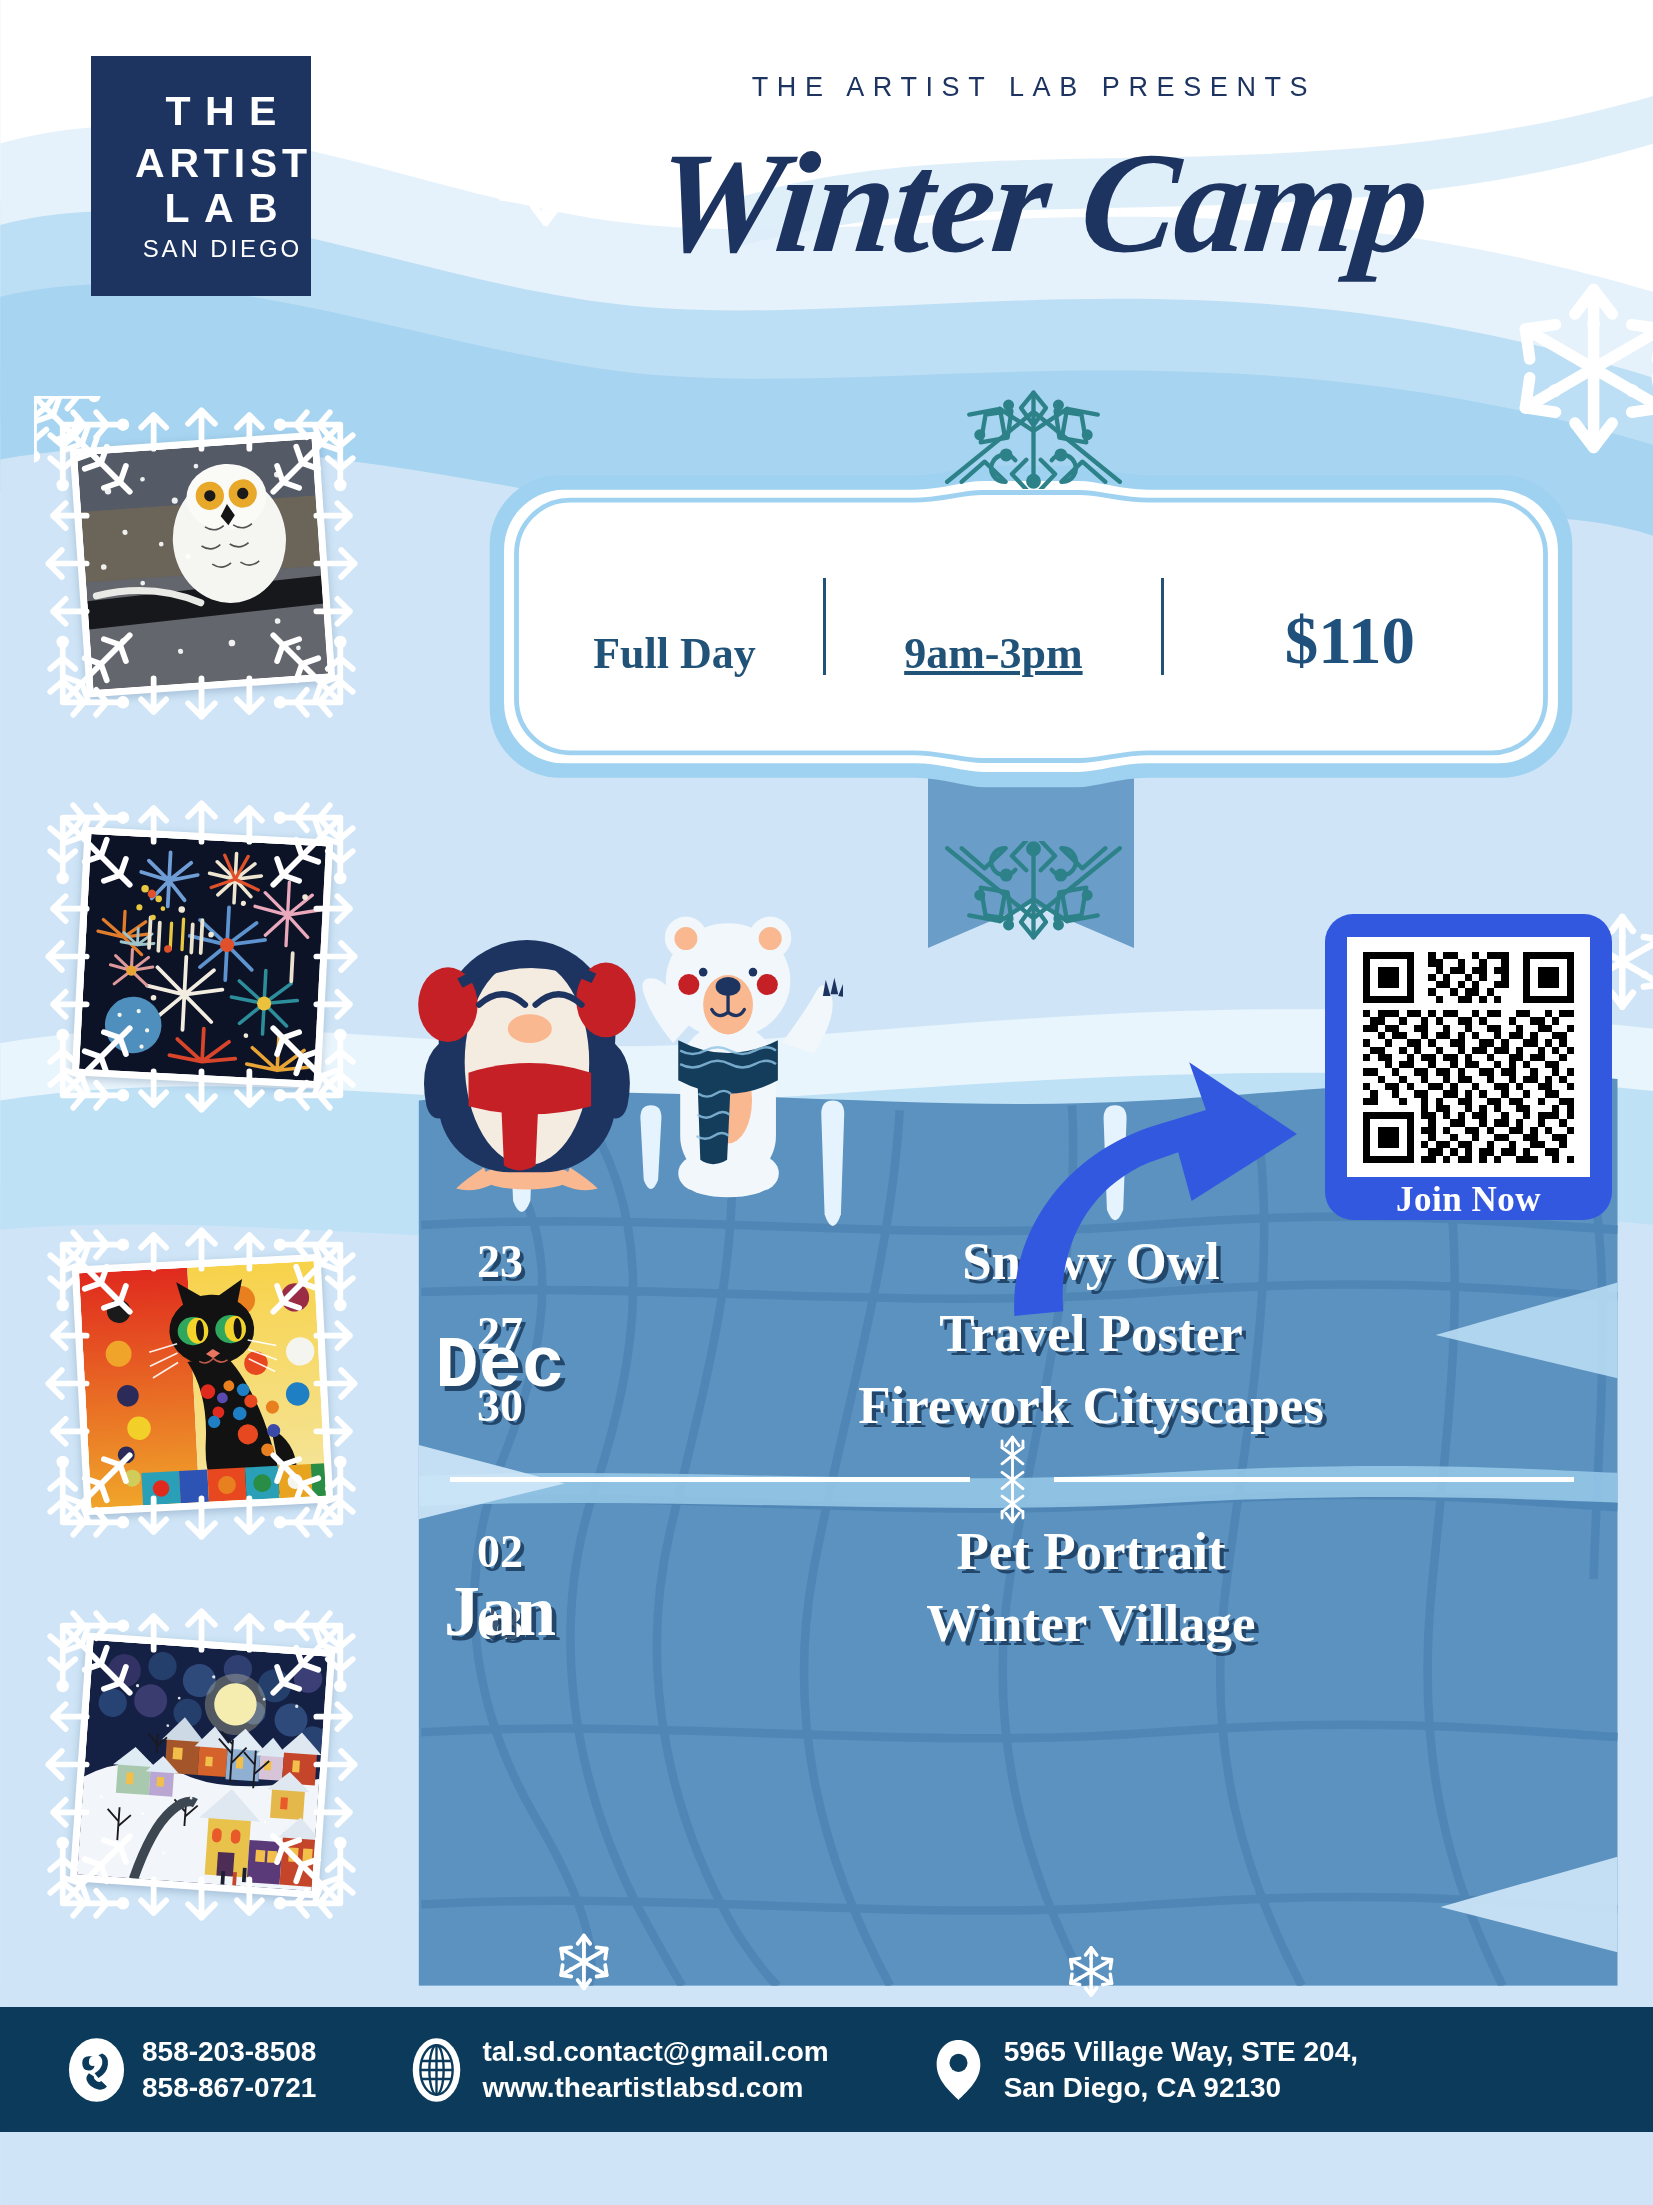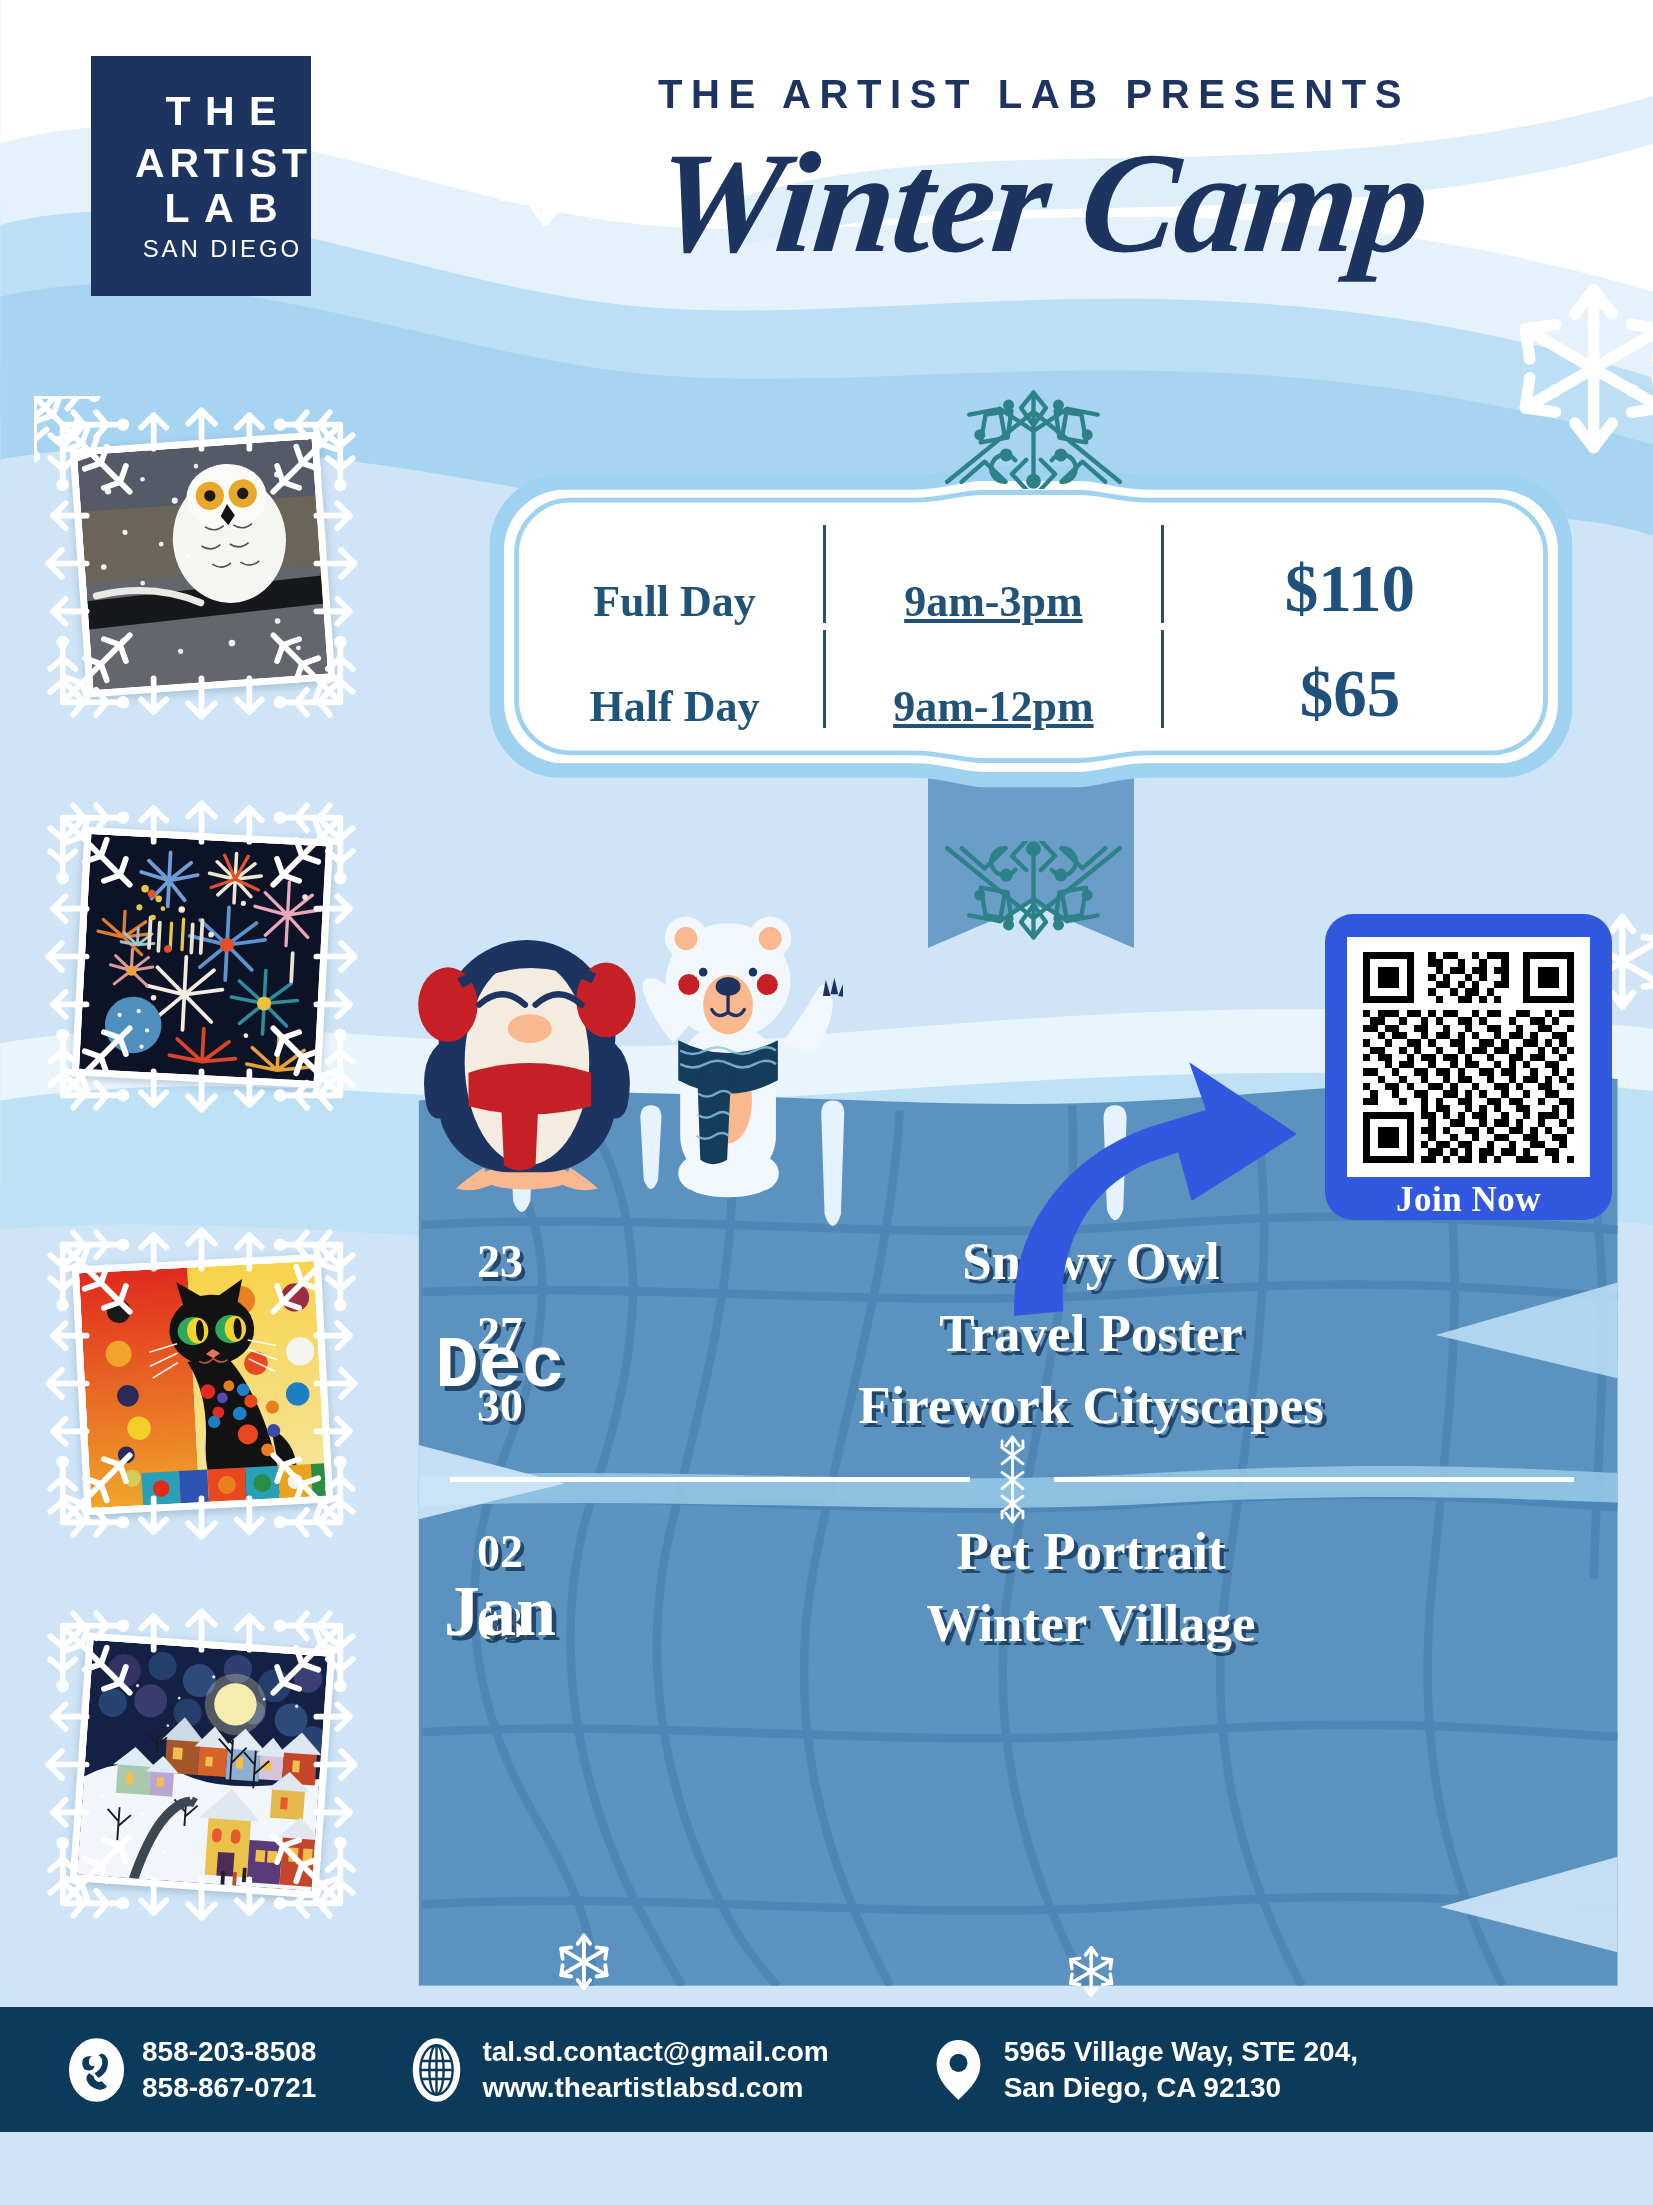--- a/index.html
+++ b/index.html
@@ -35,22 +35,22 @@
   .logo-the  { font-size:41px; letter-spacing:14.4px; text-indent:14.4px; margin-bottom:10.5px;}
   .logo-art  { font-size:41px; letter-spacing:4.8px; text-indent:4.8px; margin-bottom:3px;}
   .logo-lab  { font-size:41px; letter-spacing:14.4px; text-indent:14.4px; margin-bottom:6.7px;}
   .logo-sd   { font-size:24px; letter-spacing:2.9px; text-indent:2.9px; font-weight:400;}
 
   .presents{
     position:absolute; left:565px; top:72px; width:938px;
     text-align:center;
     color:#1d3461;
     font-family:"Liberation Sans", sans-serif;
-    font-weight:700;
-    font-size:40px;
+    font-weight:400;
+    font-size:27px;
     letter-spacing:8.6px;
     z-index:20;
     white-space:nowrap;
   }
   .wintercamp{
     position:absolute; left:503px; top:120px; width:1077px;
     text-align:center;
     color:#1d3461;
     font-family:"Liberation Serif", serif;
     font-style:italic;
@@ -333,27 +333,20 @@
              C1338,592 1294,606 1254,606 L1036,606 C996,606 952,592 900,592 L194,592
              C140,592 96,548 96,494 Z" fill="#ffffff"></path>
   </svg>
   <div class="price-table">
     <div class="price-row">
       <div class="pc-label">Full Day</div>
       <div class="vdiv"></div>
       <div class="pc-time">9am-3pm</div>
       <div class="vdiv"></div>
       <div class="pc-price">$110</div>
-    </div>
-    <div class="price-row">
-      <div class="pc-label">Half Day</div>
-      <div class="vdiv"></div>
-      <div class="pc-time">9am-12pm</div>
-      <div class="vdiv"></div>
-      <div class="pc-price">$65</div>
     </div>
   </div>
 </div>
 
 <div style="position:absolute;left:928px;top:383px;width:211px;height:105px;z-index:26;">
   <svg viewBox="0 0 440 220" xmlns="http://www.w3.org/2000/svg">
     <g fill="none" stroke="#2d8189" stroke-width="9" stroke-linecap="round" stroke-linejoin="round">
       <path d="M220,20 V206 M40,206 L220,60 L400,206"></path>
       <path d="M220,20 l-26,32 l26,36 l26,-36 Z"></path>
       <path d="M120,66 l-10,58 l56,-10 l8,-56 Z"></path>

